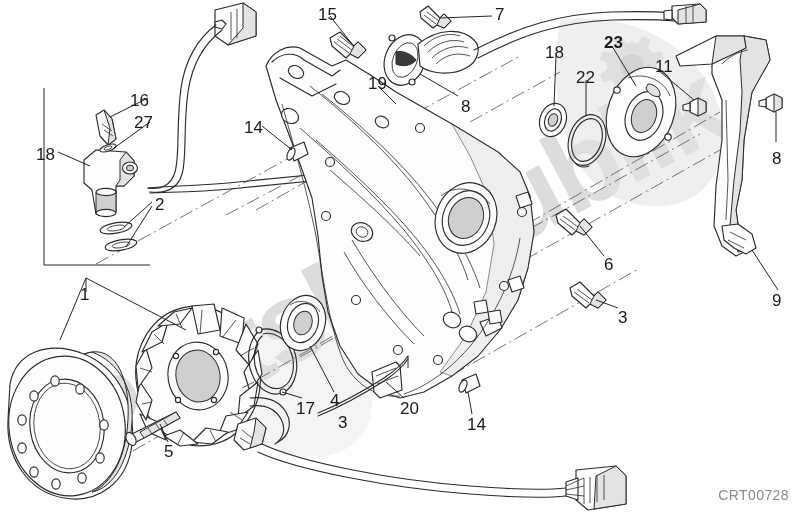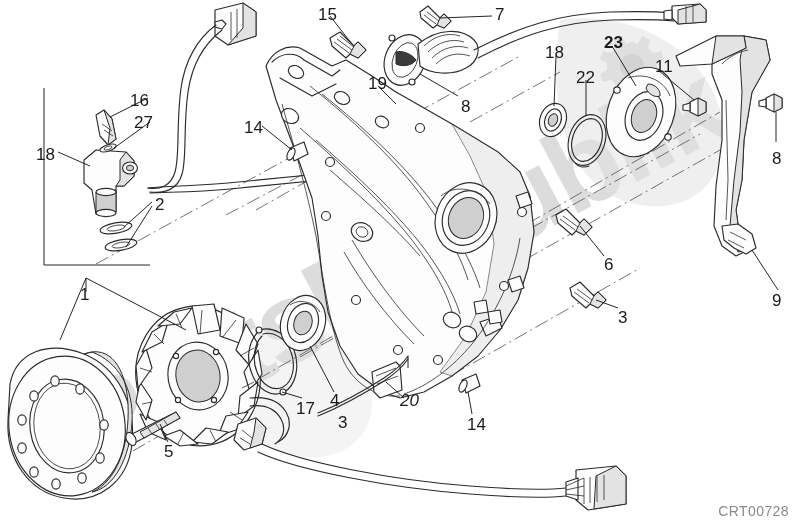--- a/index.html
+++ b/index.html
@@ -13,21 +13,21 @@
   #wm{z-index:1;}
   #art{z-index:2;}
   #labels{position:absolute;left:0;top:0;width:799px;height:384px;z-index:3;}
   .callout{
     position:absolute;
     font-family:"Liberation Sans", sans-serif;
     font-size:17px;color:#1a1a1a;line-height:1;
     white-space:nowrap;
   }
   .code{
-    position:absolute;right:10px;bottom:8px;
+    position:absolute;right:10px;bottom:24px;
     font-family:"Liberation Sans", sans-serif;
     font-size:14px;color:#8a8a8a;letter-spacing:0.4px;
   }
 </style>
 </head>
 <body>
 
 <div id="sheet">
 
   <svg class="layer" id="wm" viewBox="0 0 799 527">
@@ -463,20 +463,20 @@
     <span class="callout" style="left:244px;top:119px;">14</span>
     <span class="callout" style="left:36px;top:146px;">18</span>
     <span class="callout" style="left:155px;top:196px;">2</span>
     <span class="callout" style="left:604px;top:256px;">6</span>
     <span class="callout" style="left:80px;top:286px;">1</span>
     <span class="callout" style="left:618px;top:309px;">3</span>
     <span class="callout" style="left:772px;top:292px;">9</span>
     <span class="callout" style="left:296px;top:400px;">17</span>
     <span class="callout" style="left:330px;top:392px;">4</span>
     <span class="callout" style="left:338px;top:414px;">3</span>
-    <span class="callout" style="left:400px;top:392px;font-style:italic;">20</span>
+    <span class="callout" style="left:400px;top:400px;">20</span>
     <span class="callout" style="left:467px;top:416px;">14</span>
     <span class="callout" style="left:164px;top:443px;">5</span>
   </div>
 
   <div class="code">CRT00728</div>
 
 </div>
 
 </body></html>

